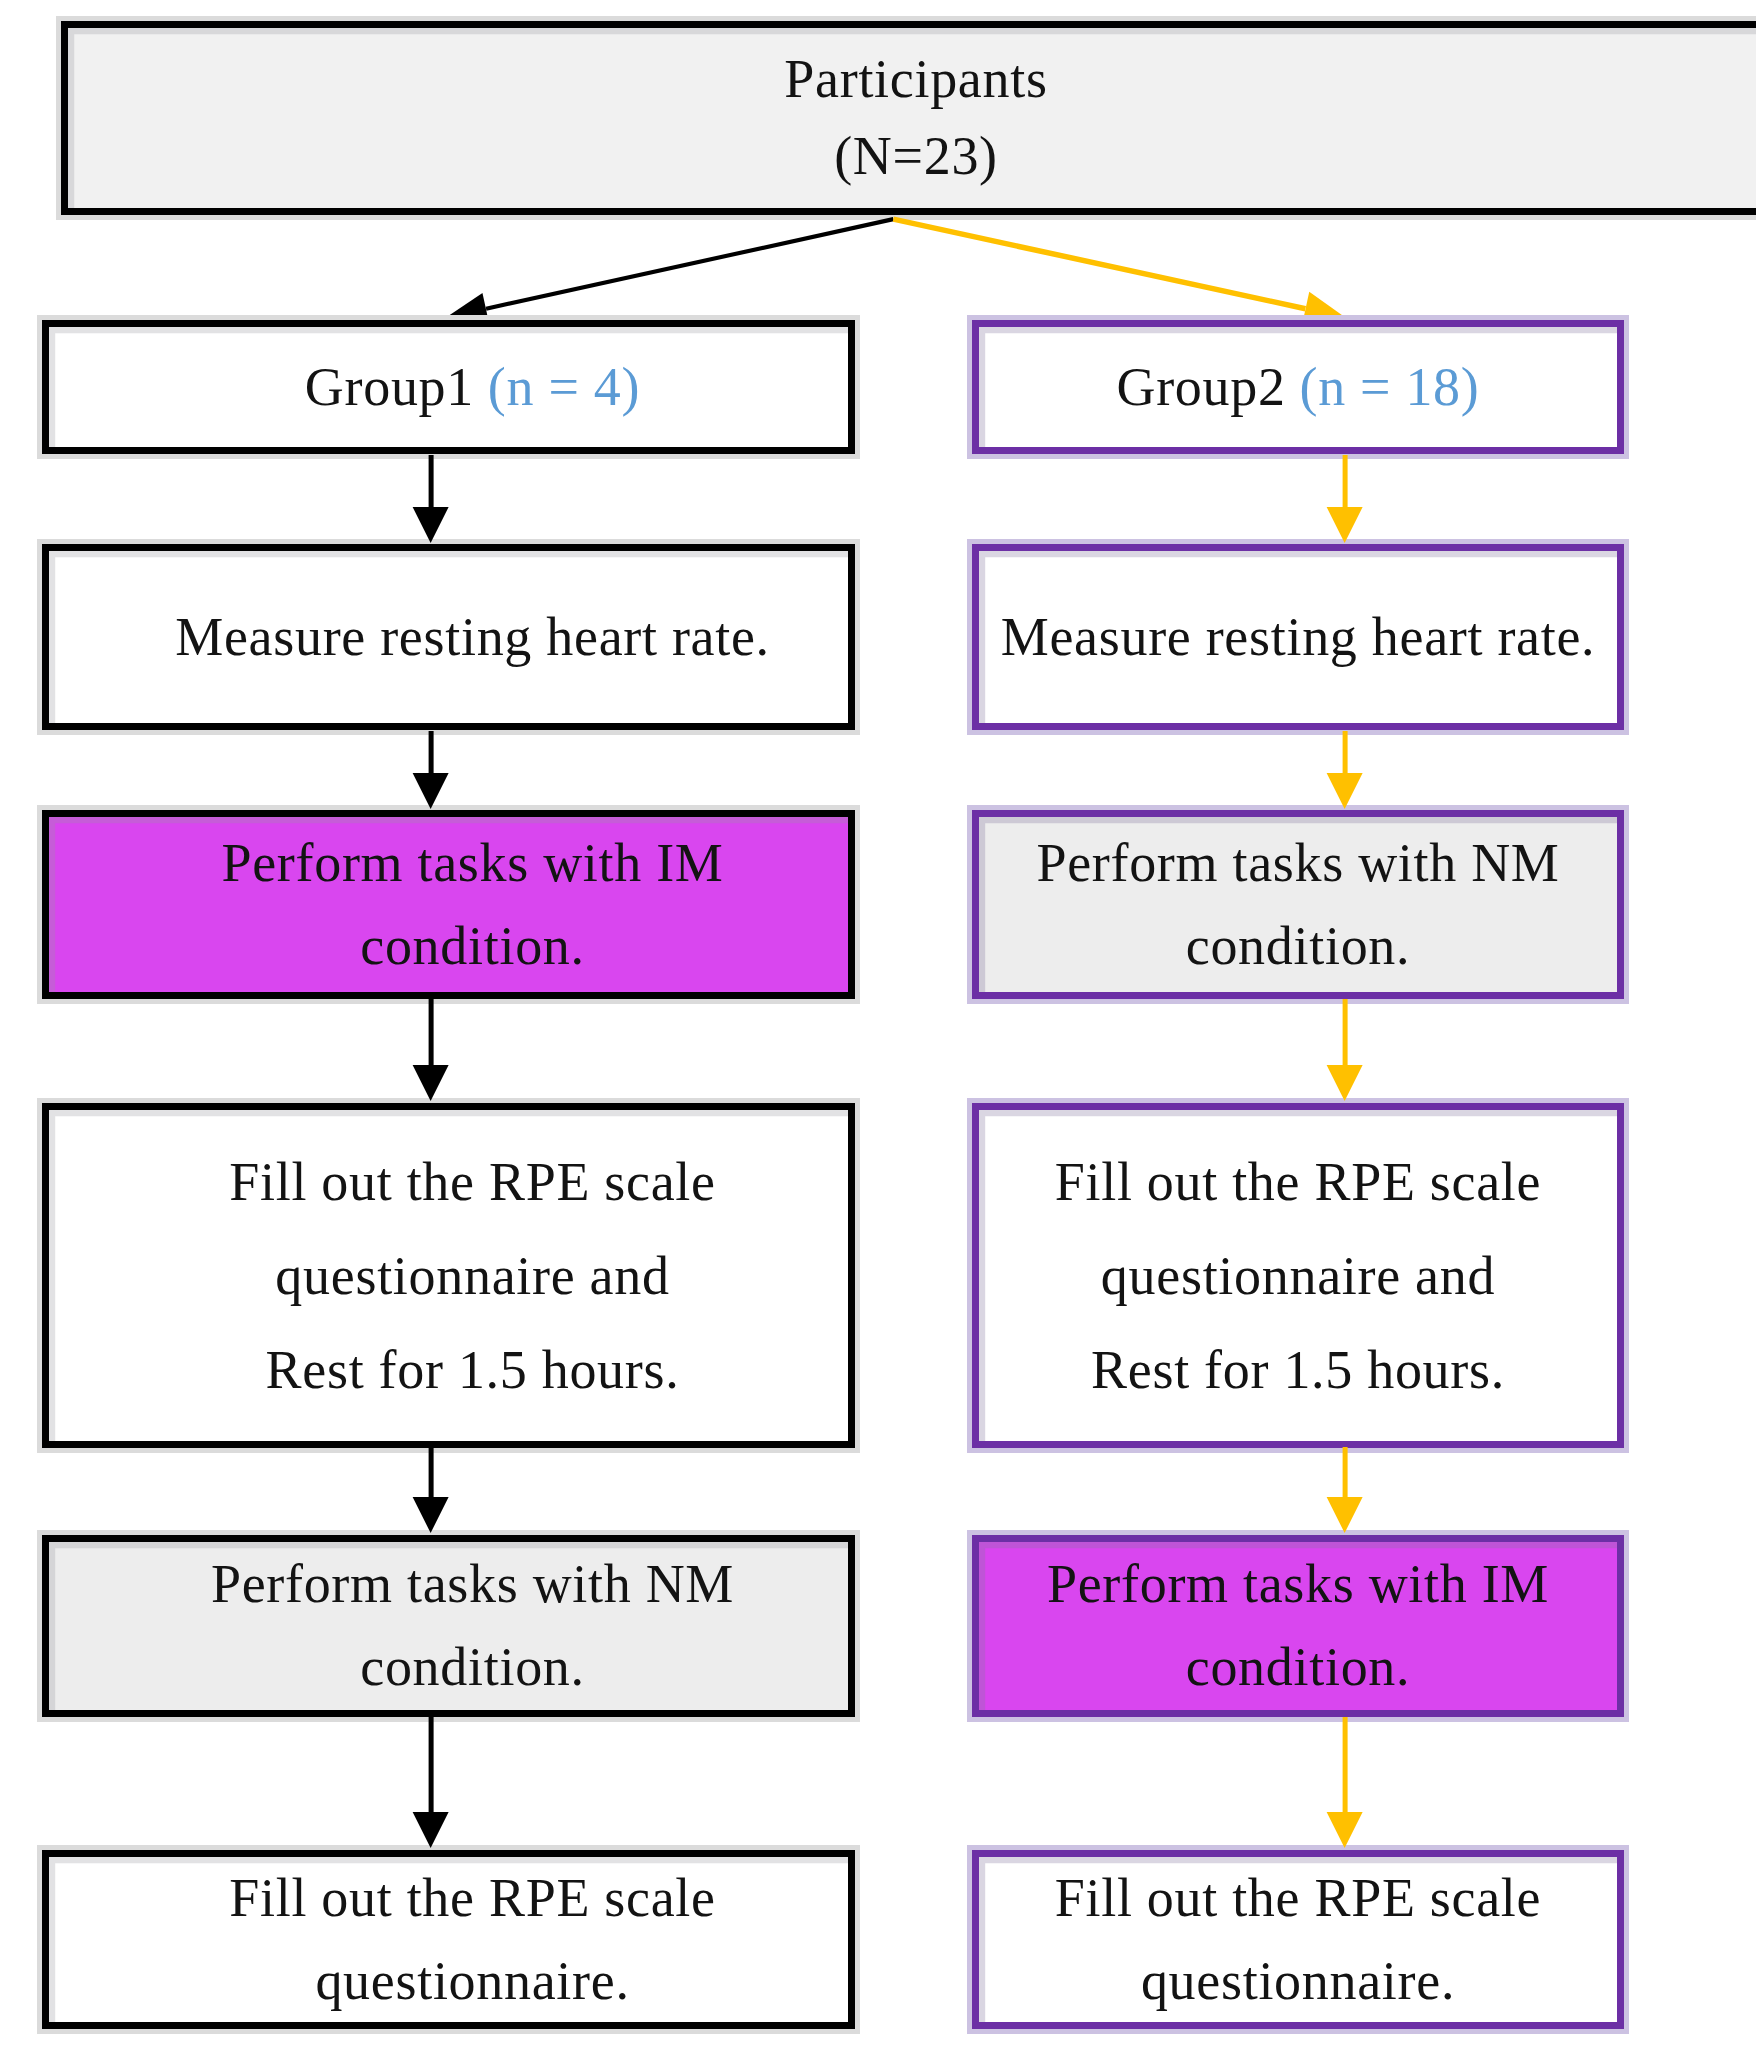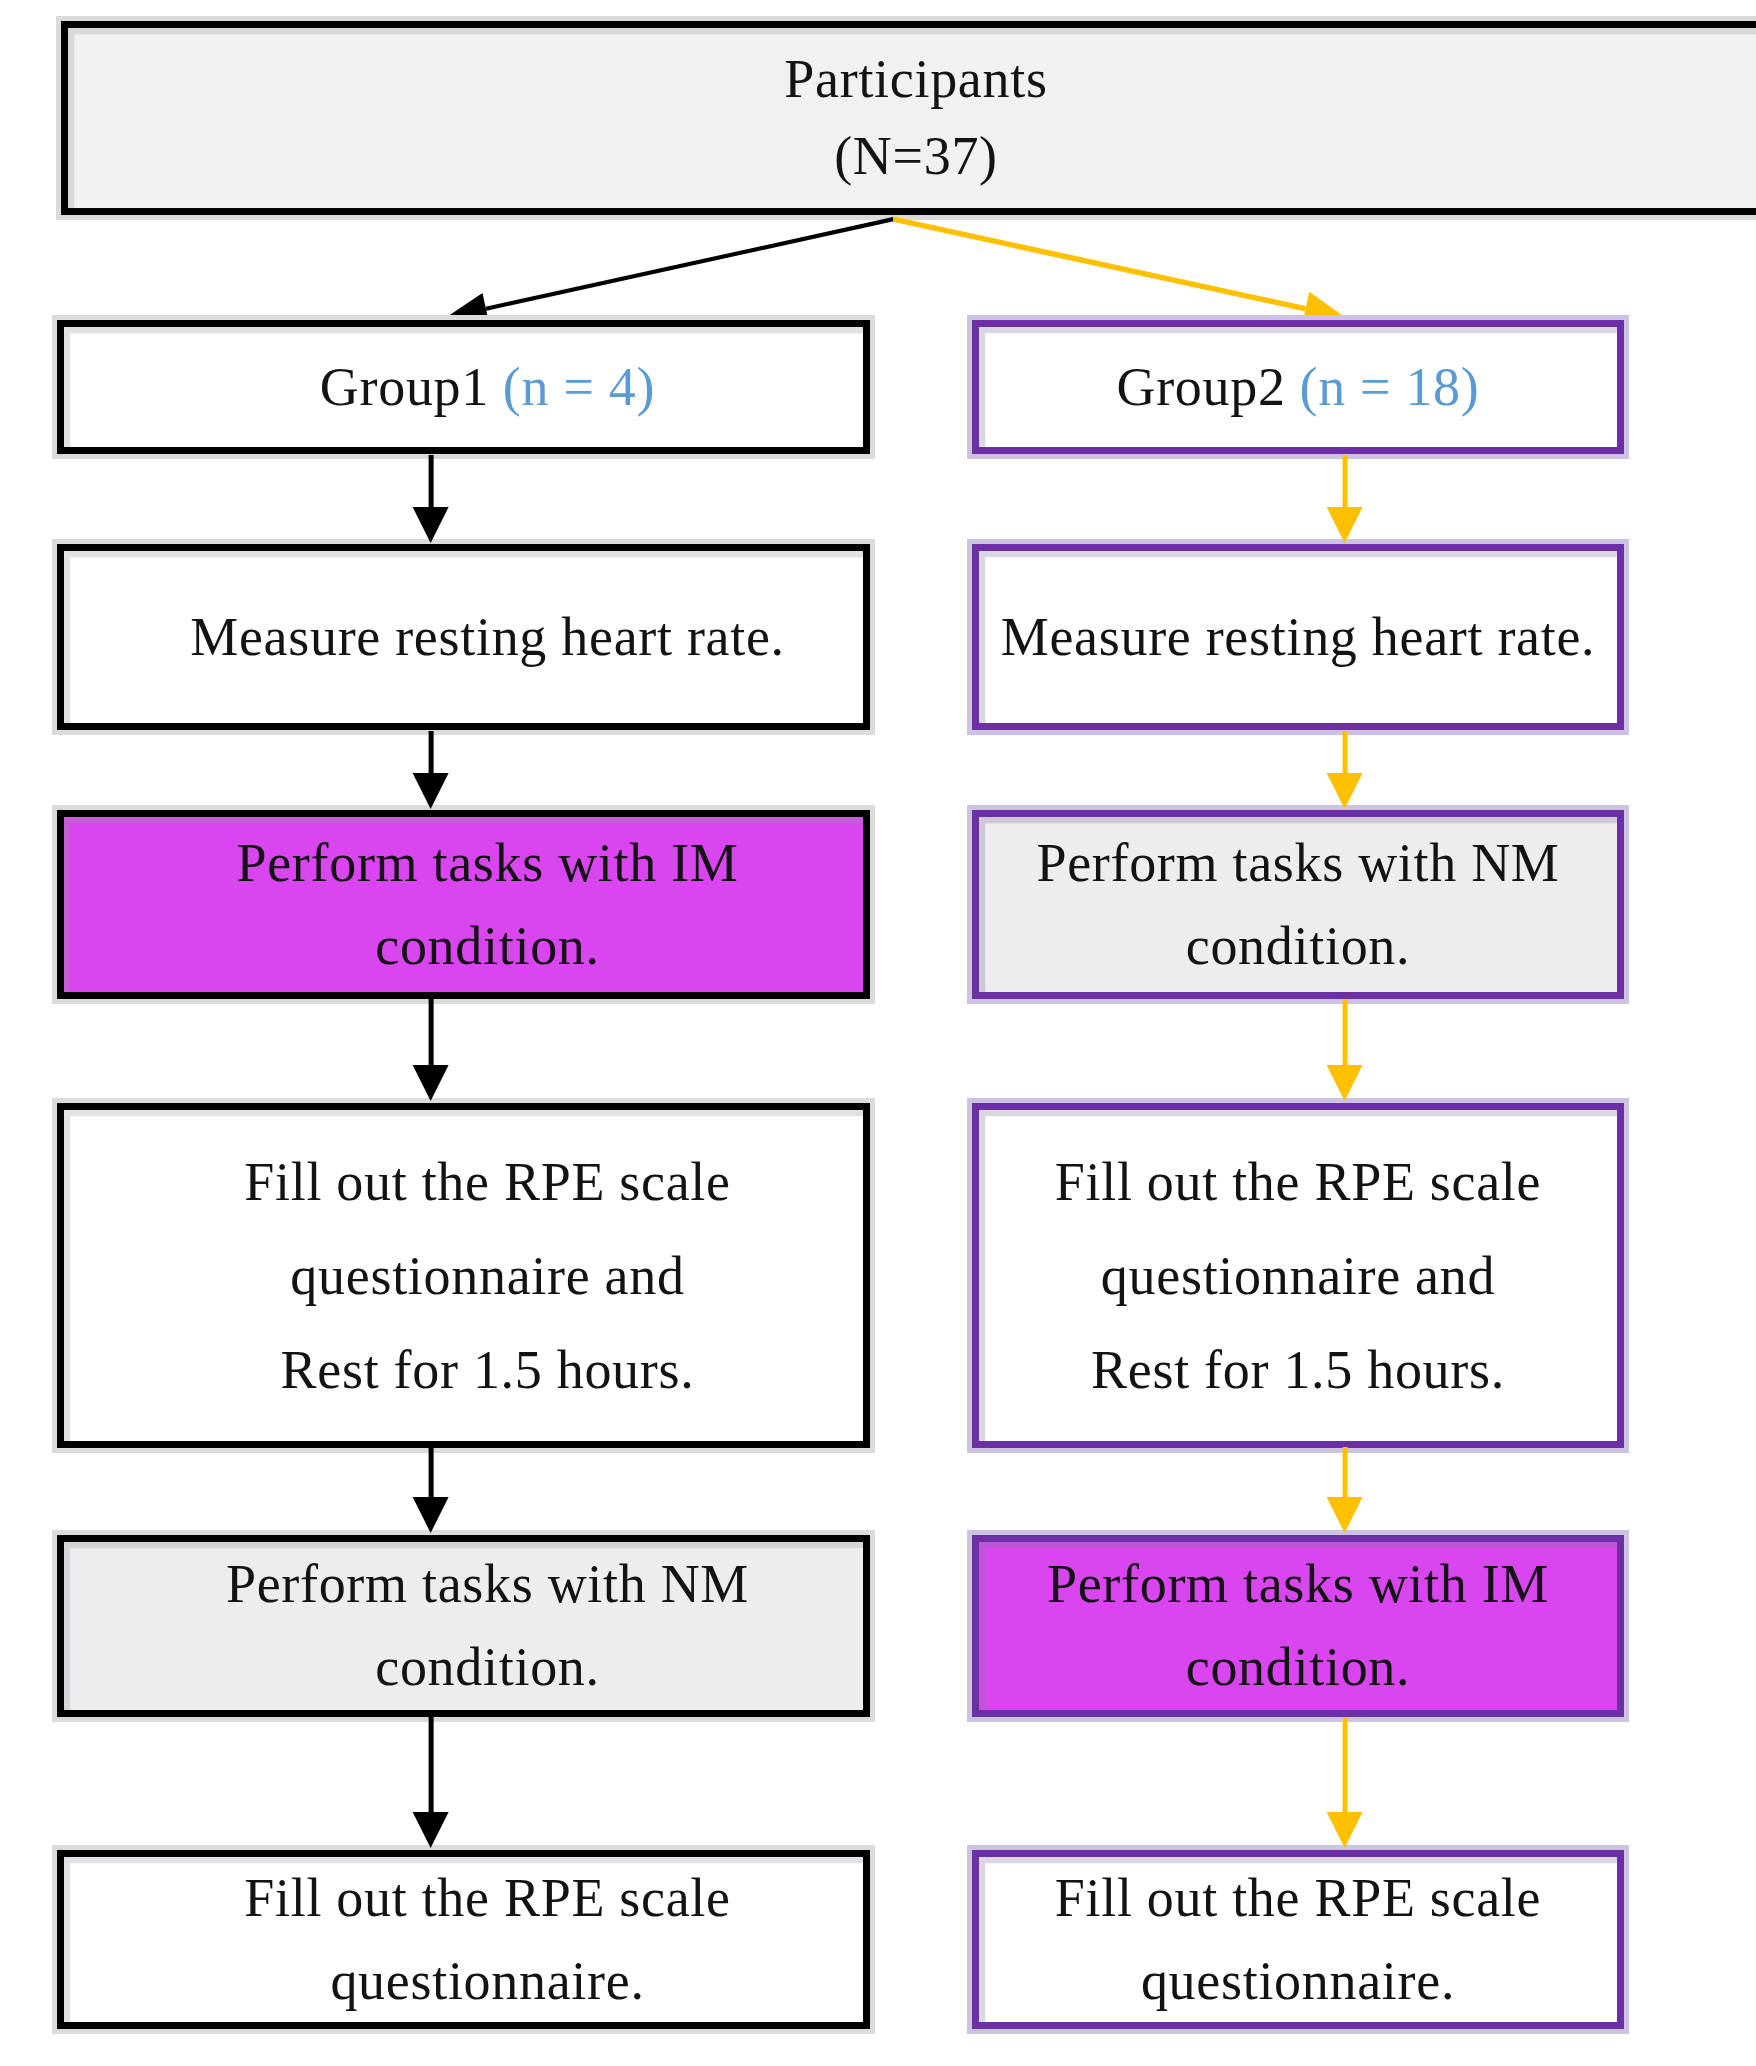--- a/index.html
+++ b/index.html
@@ -31,21 +31,21 @@
   }
   .fill-green{background:#d946ef;}
   .fill-gray{background:#ededed;}
   .root-box{background:#f1f1f1;line-height:77px;}
   .blue{color:#5b9bd5;margin-left:13.8px;}
   .lh2{line-height:83px;}
   .lh3{line-height:94px;}
   .hline{display:flex;flex-direction:row;align-items:baseline;}
 
   
-  .col-l{left:25px;width:813px;padding-left:48px;}
+  .col-l{left:10px;width:813px;padding-left:48px;}
   .col-r{left:940px;width:652px;}
   
   .r-root{left:29px;top:20.7px;width:1710px;height:194px;}
   .r-head{top:320px;height:134px;}
   .r-measure{top:544px;height:186px;}
   .r-p1{top:810px;height:189px;}
   .r-rest{top:1103px;height:345px;}
   .r-p2{top:1535px;height:182px;}
   .r-last{top:1850px;height:179px;}
 
@@ -71,21 +71,21 @@
 
   .diag{position:absolute;left:0;top:0;pointer-events:none;}
 </style>
 </head>
 <body>
 
 <div class="canvas">
 
   <div class="box root-box r-root">
     <div>Participants</div>
-    <div>(N=37)</div>
+    <div>(N=23)</div>
   </div>
 
   <svg class="diag" width="1757" height="2066" viewBox="0 0 2549 2998">
     <g>
       <line x1="1296" y1="318" x2="705" y2="448" stroke="#000000" stroke-width="6"></line>
       <polygon points="648,460 699.8,425.1 709.6,470.1" fill="#000000"></polygon>
     </g>
     <g>
       <line x1="1296" y1="318" x2="1894" y2="448" stroke="#ffc000" stroke-width="8"></line>
       <polygon points="1951,460 1889,472 1899.6,423.3" fill="#ffc000"></polygon>

